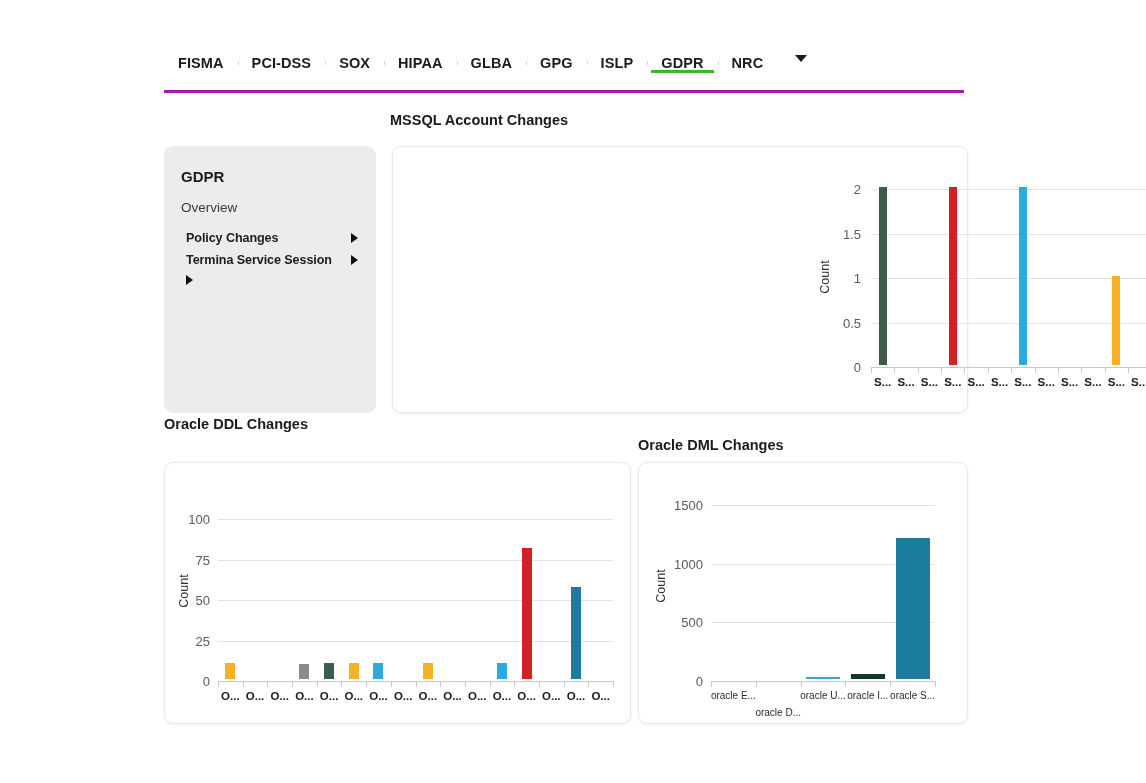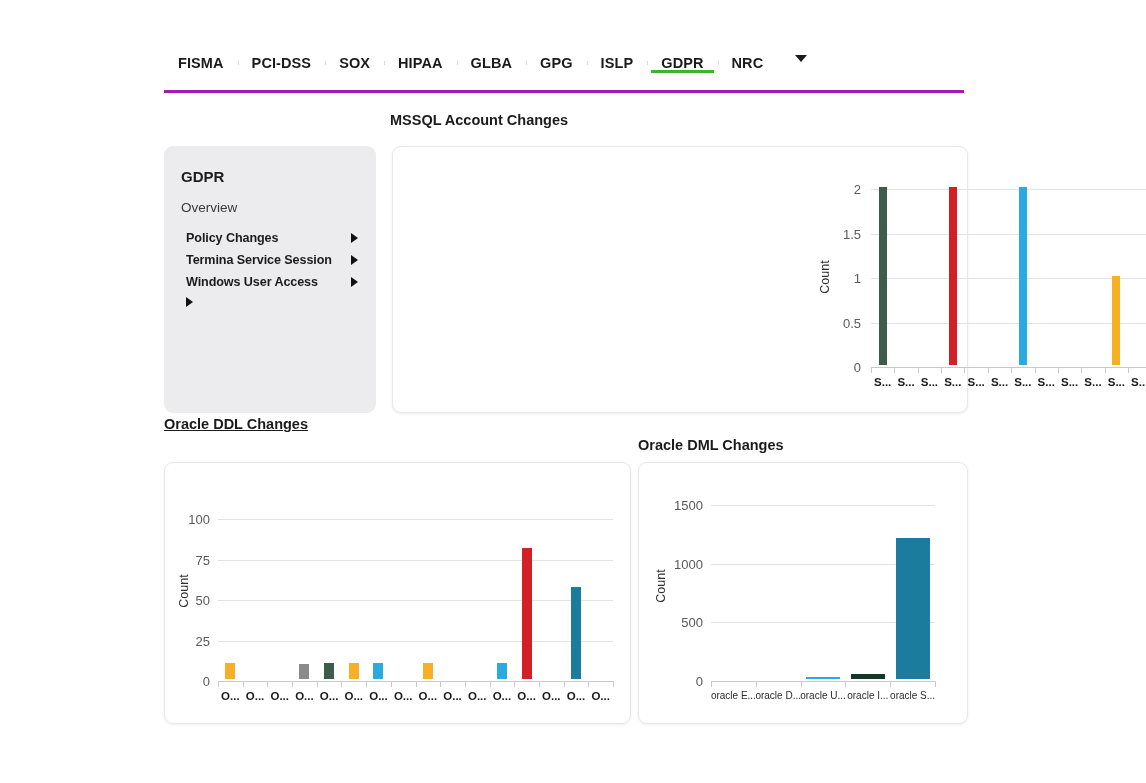--- a/index.html
+++ b/index.html
@@ -115,21 +115,21 @@
     position: absolute;
     background: #ffffff;
     border: 1px solid #e8e8e8;
     border-radius: 9px;
     box-shadow: 0 1px 3px rgba(0,0,0,.07);
   }
 
   #card-mssql { left: 392px; top: 146px; width: 576px; height: 267px; }
   #title-mssql { left: 390px; top: 112px; }
   #card-ddl   { left: 164px; top: 462px; width: 467px; height: 262px; }
-  #title-ddl  { left: 164px; top: 416px; text-decoration: underline; }
+  #title-ddl  { left: 164px; top: 416px; }
   #card-dml   { left: 638px; top: 462px; width: 330px; height: 262px; }
   #title-dml  { left: 638px; top: 437px; }
 
   
   .chart { position: absolute; inset: 0; }
   .ylabel {
     position: absolute;
     font-size: 12.5px;
     color: #303030;
     transform: rotate(-90deg);
@@ -214,24 +214,20 @@
   <div class="sidebar">
     <div class="sb-title">GDPR</div>
     <div class="sb-overview">Overview</div>
     <div id="sb-items">
         <div class="sb-item">
           <span class="sb-item-label">Policy Changes</span>
           <span class="sb-arrow"></span>
         </div>
         <div class="sb-item">
           <span class="sb-item-label">Termina Service Session</span>
-          <span class="sb-arrow"></span>
-        </div>
-        <div class="sb-item">
-          <span class="sb-item-label">Windows User Access</span>
           <span class="sb-arrow"></span>
         </div>
         <div class="sb-item">
           <span class="sb-arrow"></span>
         </div>
       </div>
   </div>
 
   <div class="panel-title" id="title-mssql">MSSQL Account Changes</div>
   <div class="panel-title" id="title-ddl">Oracle DDL Changes</div>
@@ -348,21 +344,21 @@
         <div class="gridline" style="left: 72px; top: 41.75px; width: 224px;"></div>
         <div class="ytick" style="left: 4px; width: 60px; top: 41.75px;">1500</div>
         <div class="axisline" style="left: 72px; top: 218px; width: 224px;"></div>
         <div class="tickmark" style="left: 72px; top: 218px; height: 6px;"></div>
         <div class="tickmark" style="left: 116.8px; top: 218px; height: 6px;"></div>
         <div class="tickmark" style="left: 161.6px; top: 218px; height: 6px;"></div>
         <div class="tickmark" style="left: 206.4px; top: 218px; height: 6px;"></div>
         <div class="tickmark" style="left: 251.2px; top: 218px; height: 6px;"></div>
         <div class="tickmark" style="left: 296px; top: 218px; height: 6px;"></div>
         <div class="xtick small" style="left: 94.4px; top: 227px;">oracle E...</div>
-        <div class="xtick small" style="left: 139.2px; top: 227px;">oracle D...</div>
+        <div class="xtick small" style="left: 139.2px; top: 244px;">oracle D...</div>
         <div class="bar" style="left: 167px; width: 34px; height: 2.115px; bottom: 44px; background: rgb(41, 171, 226);"></div>
         <div class="xtick small" style="left: 184px; top: 227px;">oracle U...</div>
         <div class="bar" style="left: 211.8px; width: 34px; height: 4.7px; bottom: 44px; background: rgb(20, 55, 42);"></div>
         <div class="xtick small" style="left: 228.8px; top: 227px;">oracle I...</div>
         <div class="bar" style="left: 256.6px; width: 34px; height: 141px; bottom: 44px; background: rgb(27, 124, 158);"></div>
         <div class="xtick small" style="left: 273.6px; top: 227px;">oracle S...</div>
       </div>
   </div>
 
 </div>

